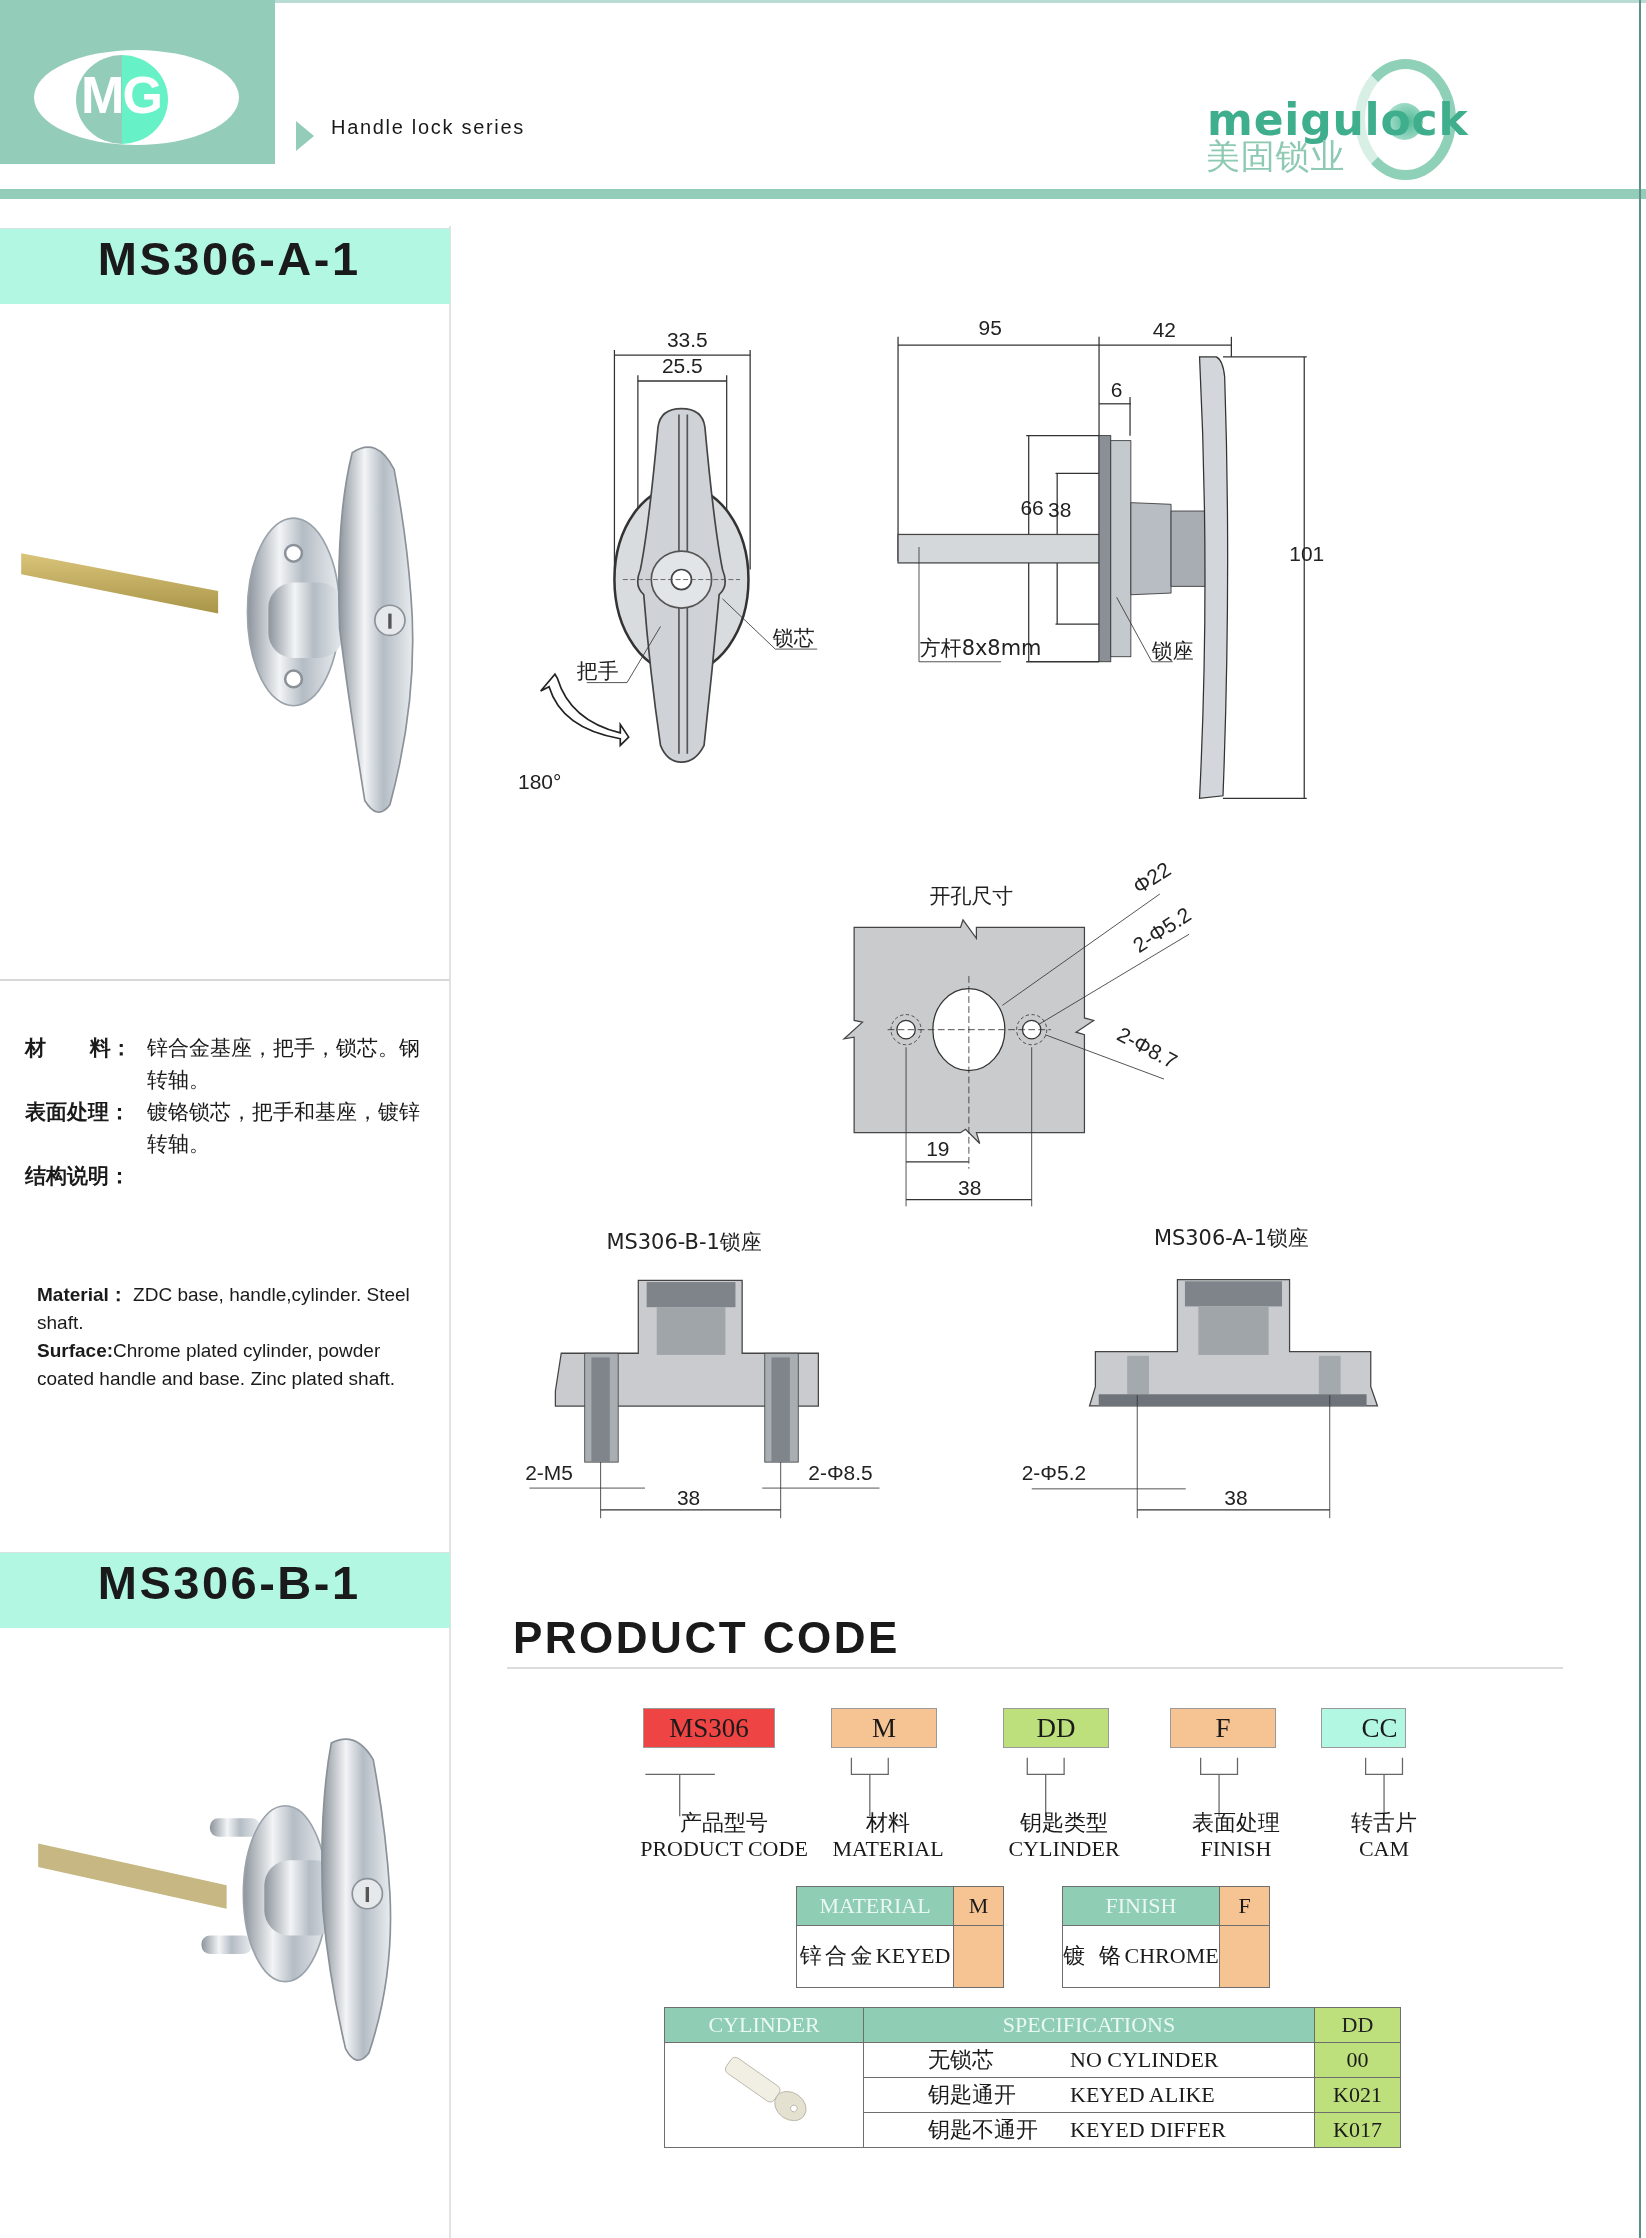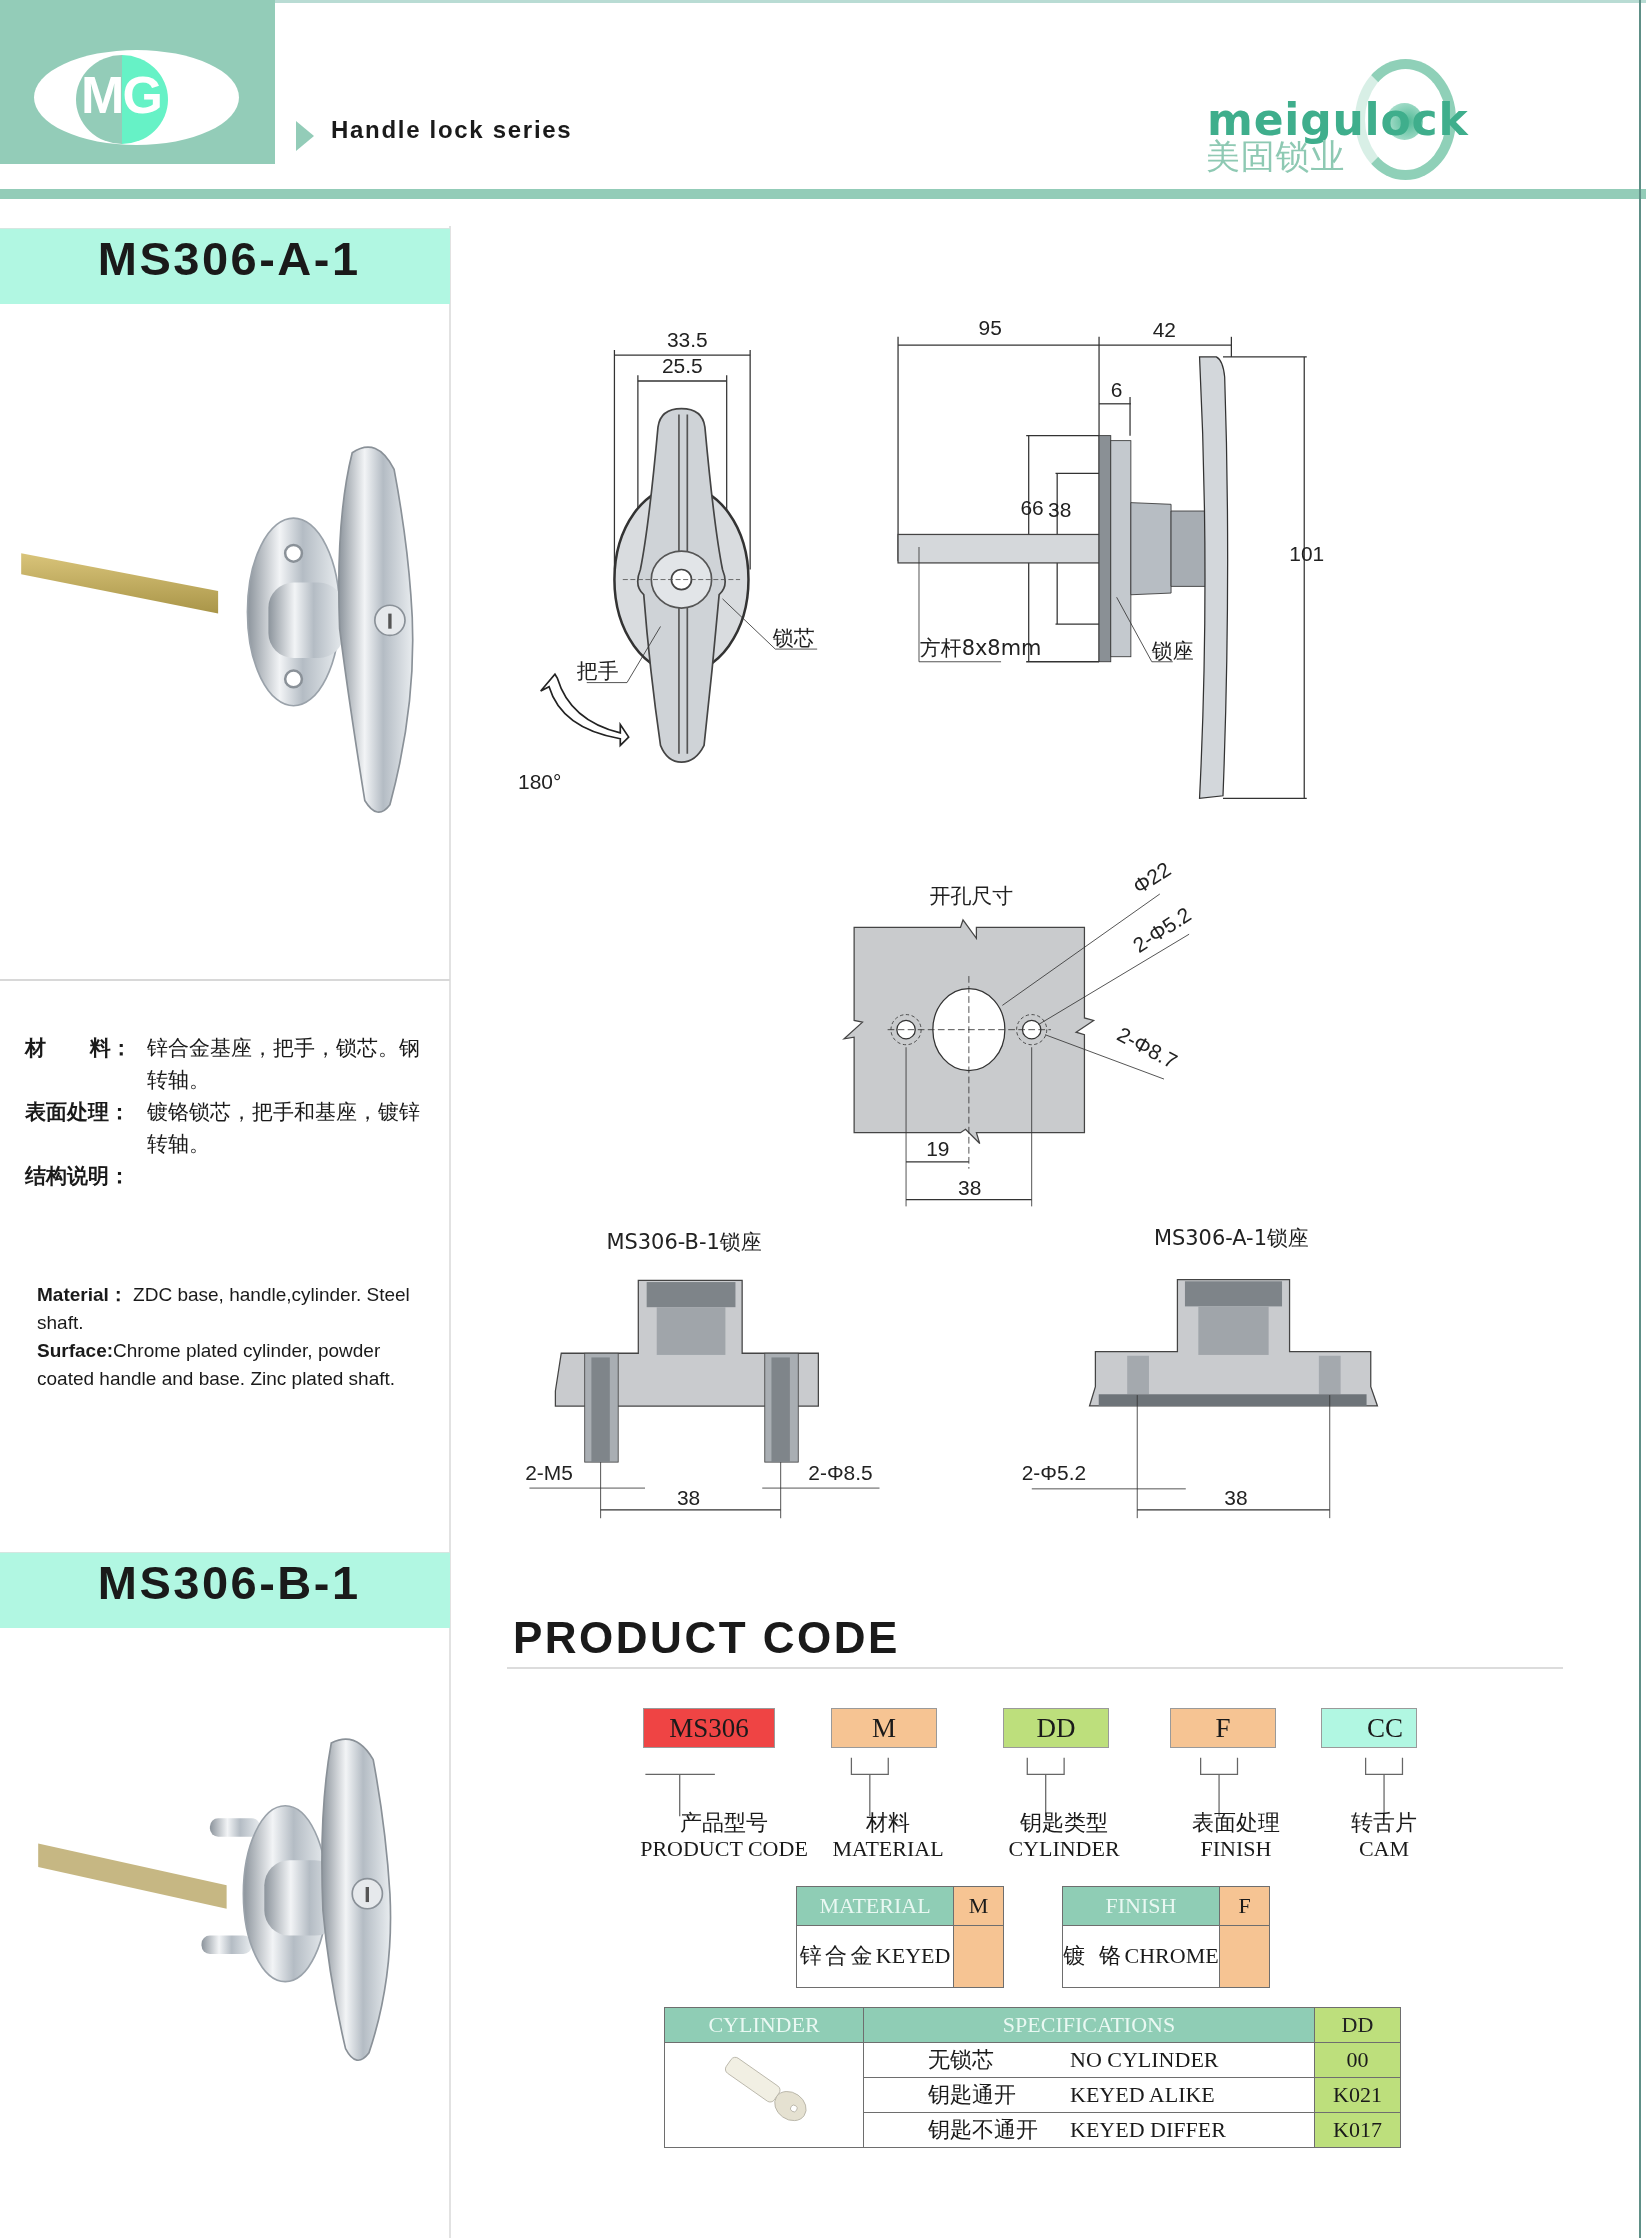--- a/index.html
+++ b/index.html
@@ -10,21 +10,21 @@
 
   
   .top-line { left: 0; top: 0; width: 1646px; height: 2.5px; background: #b9dcd4; }
   .logo-block { left: 0; top: 0; width: 275px; height: 164px; background: #93ccb8; }
   .logo-oval { left: 34px; top: 50px; width: 205px; height: 95px; border-radius: 50%; background: #ffffff; }
   .logo-inner { left: 44px; top: 52px; width: 92px; height: 89px; border-radius: 50%; overflow: hidden; display: flex; }
   .logo-inner .l { width: 50%; background: #93ccb8; }
   .logo-inner .r { width: 50%; background: #66f2c6; }
   .logo-text { left: 55px; top: 60px; font-size: 52px; font-weight: bold; color: #ffffff; letter-spacing: -1.7px; font-family: "Liberation Sans", sans-serif; }
   .series-arrow { left: 296px; top: 121px; width: 0; height: 0; border-top: 15px solid transparent; border-bottom: 15px solid transparent; border-left: 18.4px solid #93ccb8; }
-  .series-title { left: 331px; top: 116px; font-size: 24px; font-weight: bold; letter-spacing: 1.7px; }
+  .series-title { left: 331px; top: 116px; font-size: 20px; font-weight: normal; letter-spacing: 1.7px; }
   .header-bar { left: 0; top: 189px; width: 1646px; height: 10px; background: #93ccb8; }
   .right-vline { left: 1639px; top: 0; width: 1.7px; height: 2239px; background: #5e8f86; }
 
   .brand-word { left: 1207px; top: 94px; font-size: 44px; font-weight: bold; color: #3fae8c; letter-spacing: 0.8px; font-family: "DejaVu Sans", sans-serif; }
   .brand-cn { left: 1206px; top: 134px; font-size: 34px; color: #8ec9b3; letter-spacing: 0.8px; font-family: "DejaVu Sans", sans-serif; }
   .brand-ring { left: 1355px; top: 59px; width: 101px; height: 121px; border-radius: 50%; border: 10px solid #8fd0b8; border-left-color: rgba(143,208,184,0.35); }
   .brand-dot { left: 1386px; top: 103px; width: 37px; height: 37px; border-radius: 50%; background: radial-gradient(circle at 60% 50%, #4fb995, #c9ece0); }
 
   
   .left-vline { left: 449px; top: 226px; width: 1.7px; height: 2012px; background: #e2e2e2; }
@@ -283,21 +283,21 @@
   <line x1="32" y1="327" x2="216" y2="327" stroke="#333" stroke-width="1"></line>
 </svg>
 
 <div class="abs pc-title">PRODUCT CODE</div>
 <div class="abs pc-rule"></div>
 
 <div class="abs code-box" style="left:643px;top:1708px;width:132px;background:#ef4444;">MS306</div>
 <div class="abs code-box" style="left:831px;top:1708px;width:106px;background:#f6c493;">M</div>
 <div class="abs code-box" style="left:1003px;top:1708px;width:106px;background:#bddf7c;">DD</div>
 <div class="abs code-box" style="left:1170px;top:1708px;width:106px;background:#f6c493;">F</div>
-<div class="abs code-box" style="left:1321px;top:1708px;width:96px;background:#b1f7e2;padding-left:32px;">CC</div>
+<div class="abs code-box" style="left:1321px;top:1708px;width:85px;background:#b1f7e2;padding-left:32px;">CC</div>
 
 <svg class="abs" style="left:620px;top:1751px;" width="838" height="67" viewBox="0 0 1000 80">
   <g stroke="#666" stroke-width="1.5" fill="none">
     <line x1="30" y1="28" x2="113" y2="28"></line>
       <line x1="71" y1="28" x2="71" y2="78"></line>
     <path d="M276,8 L276,28 L320,28 L320,8"></path>
       <line x1="298" y1="28" x2="298" y2="78"></line>
     <path d="M486,8 L486,28 L530,28 L530,8"></path>
       <line x1="508" y1="28" x2="508" y2="78"></line>
     <path d="M693,8 L693,28 L737,28 L737,8"></path>

